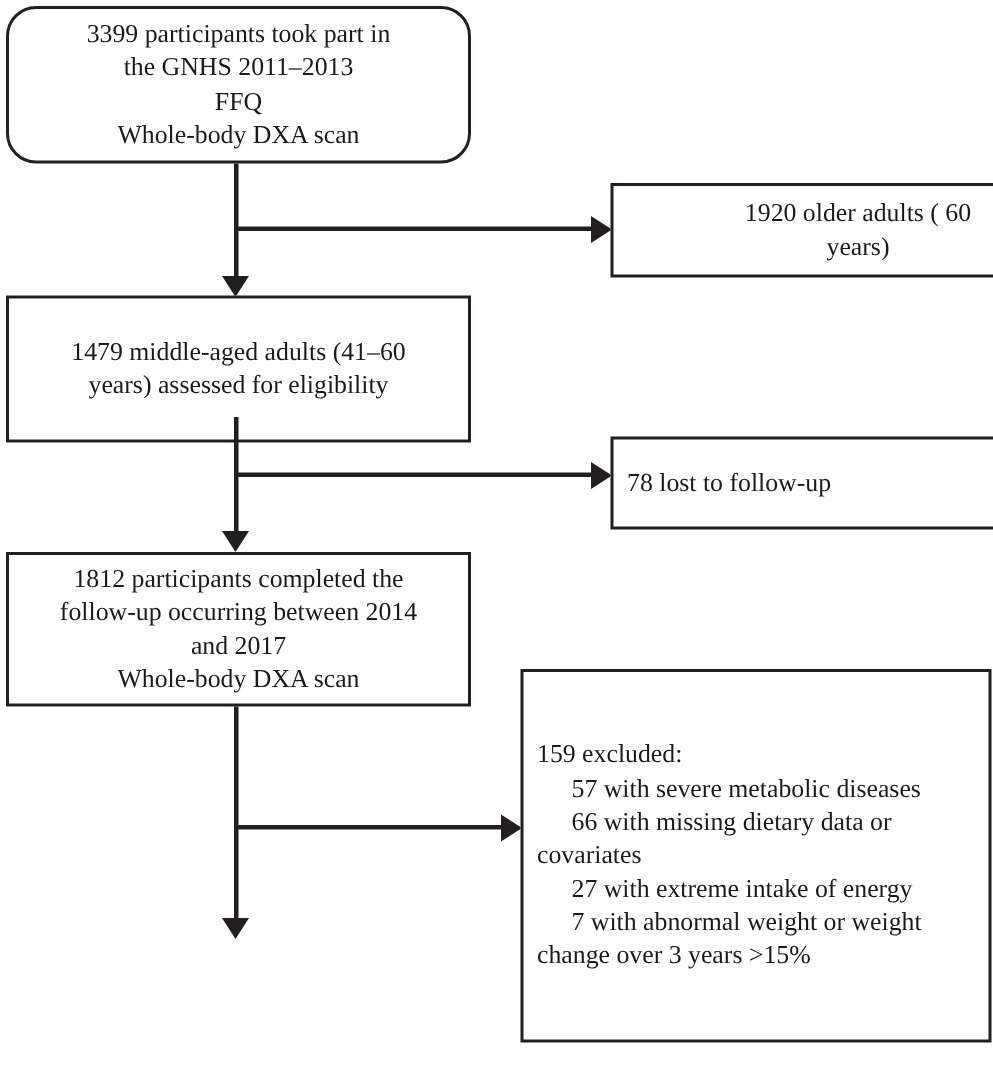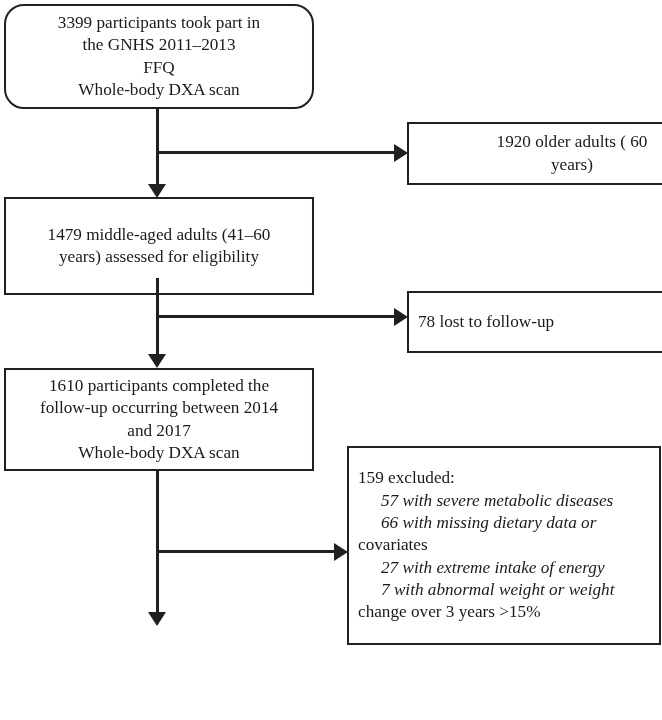--- a/index.html
+++ b/index.html
@@ -42,21 +42,20 @@
   .box-left .line {
     padding-left: 9px;
     padding-right: 4px;
   }
   .box-center .line {
     padding-left: 8px;
     padding-right: 8px;
   }
   .indent {
     padding-left: 32px !important;
-    font-style: italic;
   }
   
   .vline {
     position: absolute;
     background: #231f20;
     width: 3px;
   }
   .hline {
     position: absolute;
     background: #231f20;
@@ -111,33 +110,33 @@
   <div class="arrow-down" style="left:148px; top:354px;"></div>
 
   <div class="hline" style="left:156px; top:315px; width:248px;"></div>
   <div class="arrow-right" style="left:394px; top:308px;"></div>
 
   <div class="box box-left" style="left:407px; top:291px; width:291px; height:62px;">
     <div class="line">78 lost to follow-up</div>
   </div>
 
   <div class="box box-center" style="left:4px; top:368px; width:310px; height:103px;">
-    <div class="line">1610 participants completed the</div>
+    <div class="line">1812 participants completed the</div>
     <div class="line">follow-up occurring between 2014</div>
     <div class="line">and 2017</div>
     <div class="line">Whole-body DXA scan</div>
   </div>
 
   <div class="vline" style="left:156px; top:471px; height:145px;"></div>
   <div class="arrow-down" style="left:148px; top:612px;"></div>
 
   <div class="hline" style="left:156px; top:550px; width:188px;"></div>
   <div class="arrow-right" style="left:334px; top:543px;"></div>
 
-  <div class="box box-left" style="left:347px; top:446px; width:314px; height:199px;">
+  <div class="box box-left" style="left:347px; top:446px; width:314px; height:249px;">
     <div class="line">159 excluded:</div>
     <div class="line indent">57 with severe metabolic diseases</div>
     <div class="line indent">66 with missing dietary data or</div>
     <div class="line">covariates</div>
     <div class="line indent">27 with extreme intake of energy</div>
     <div class="line indent">7 with abnormal weight or weight</div>
     <div class="line">change over 3 years &gt;15%</div>
   </div>
 
 

